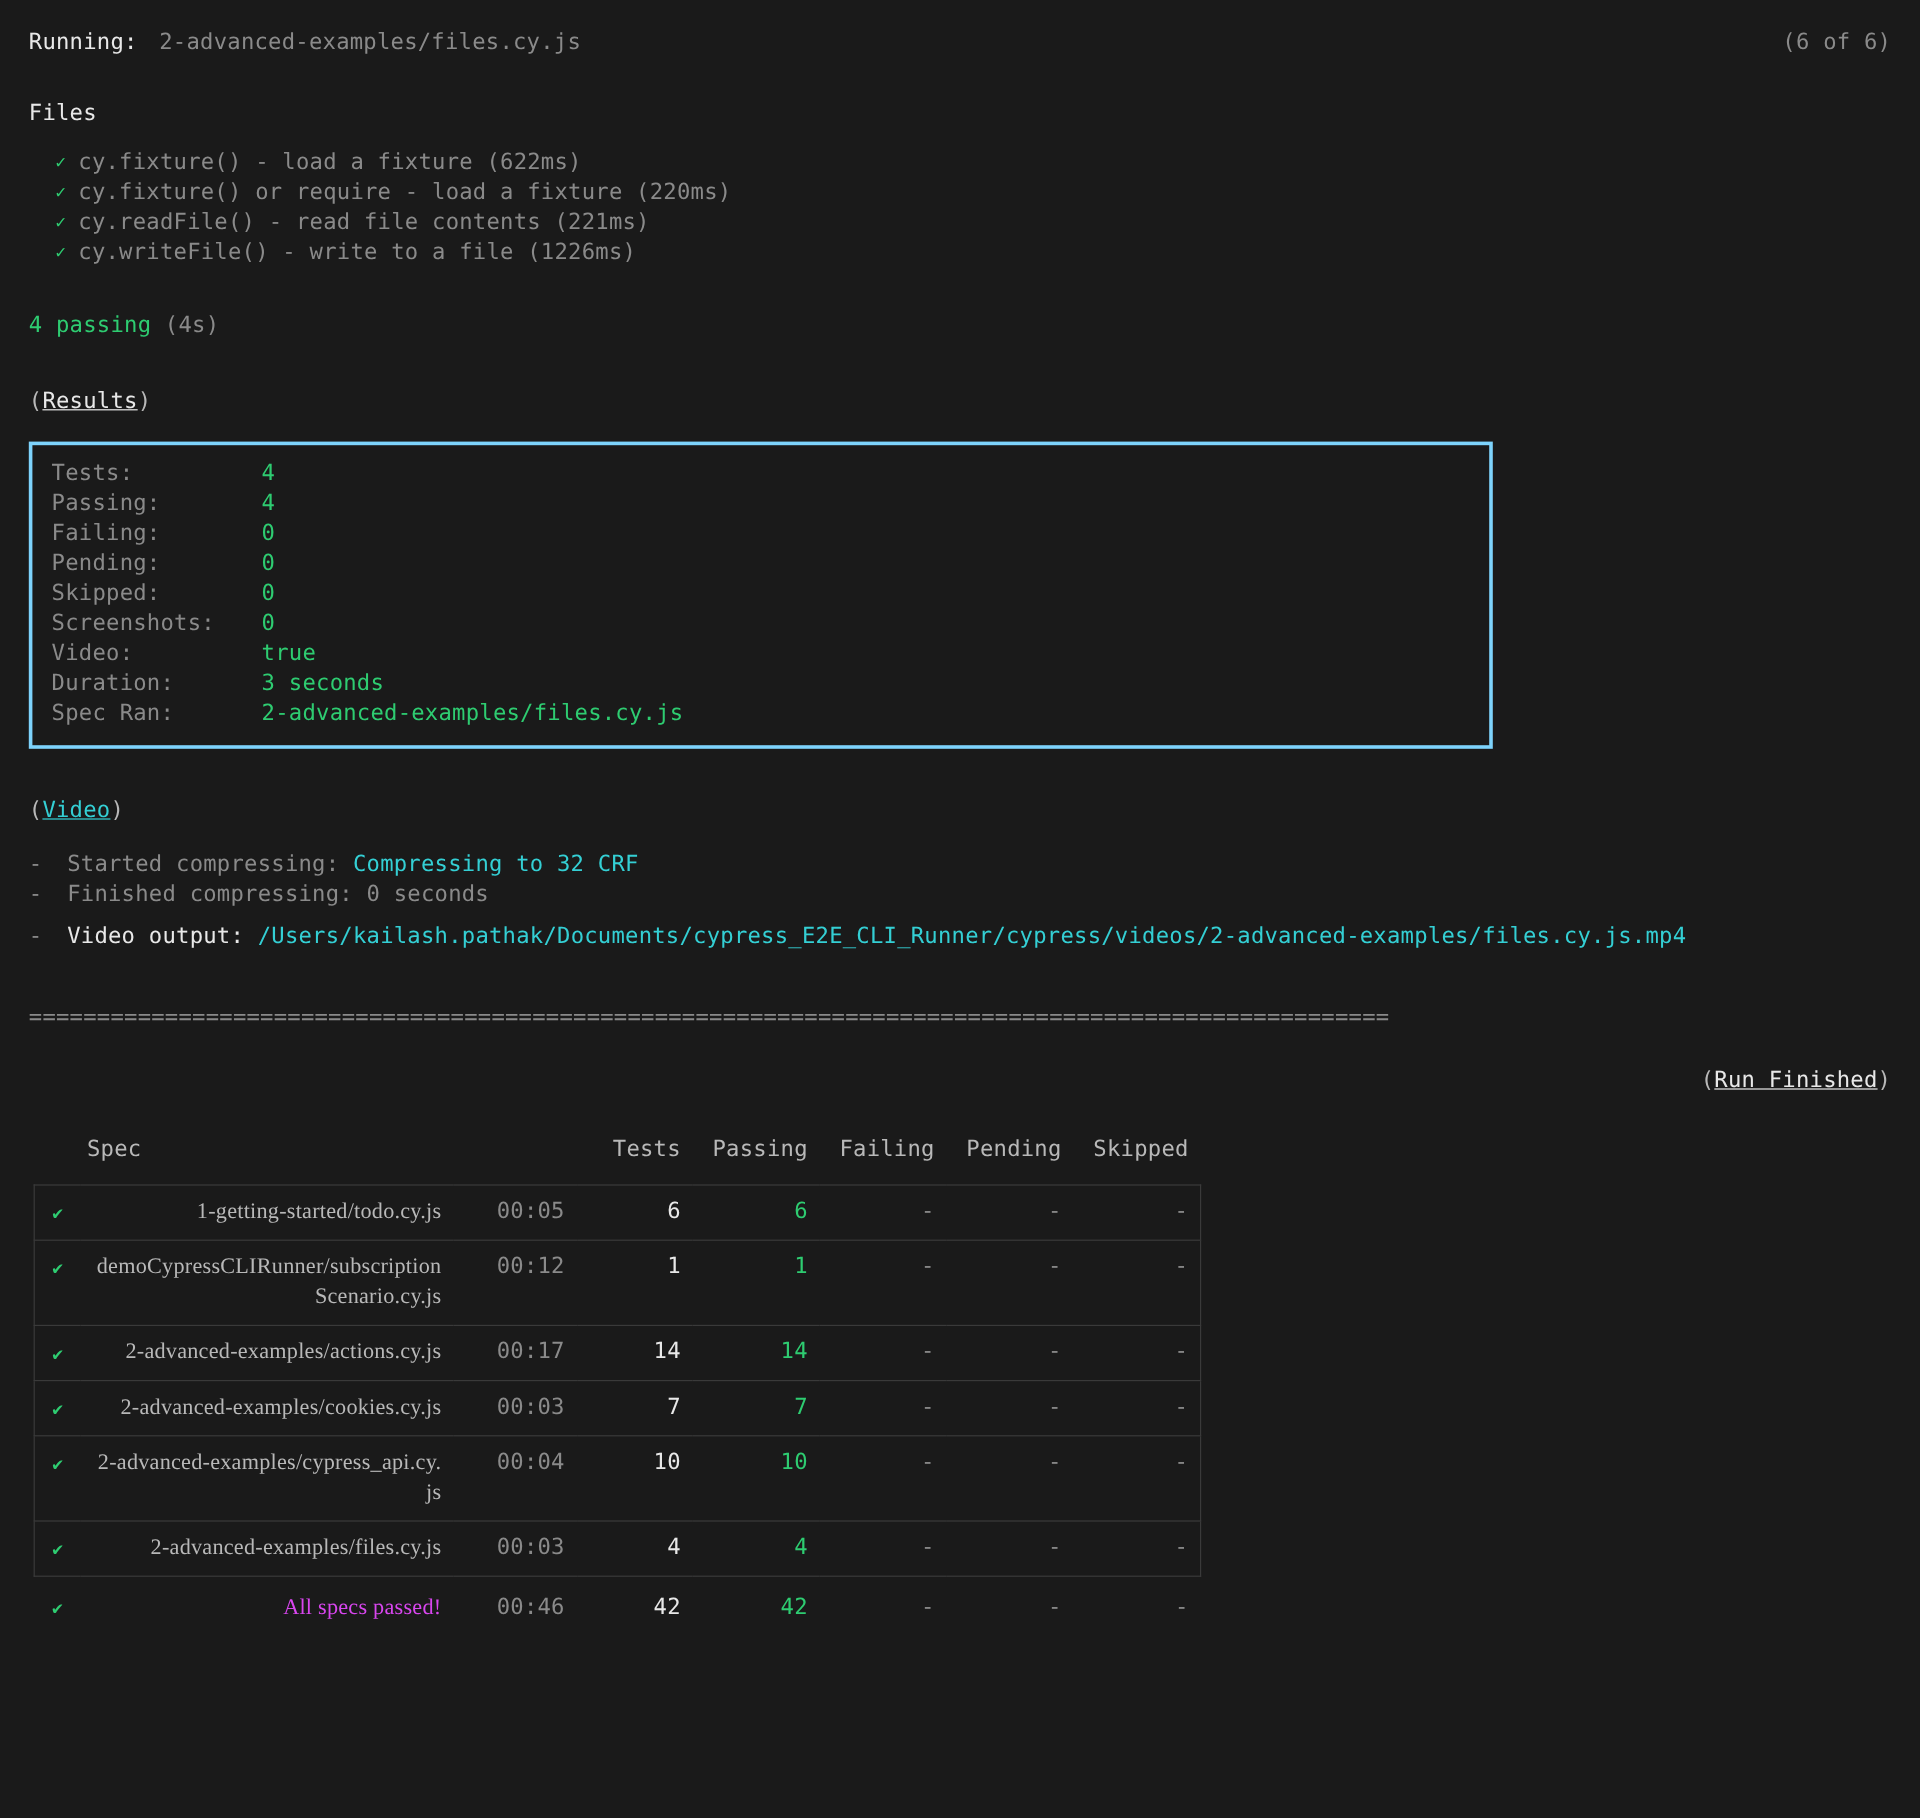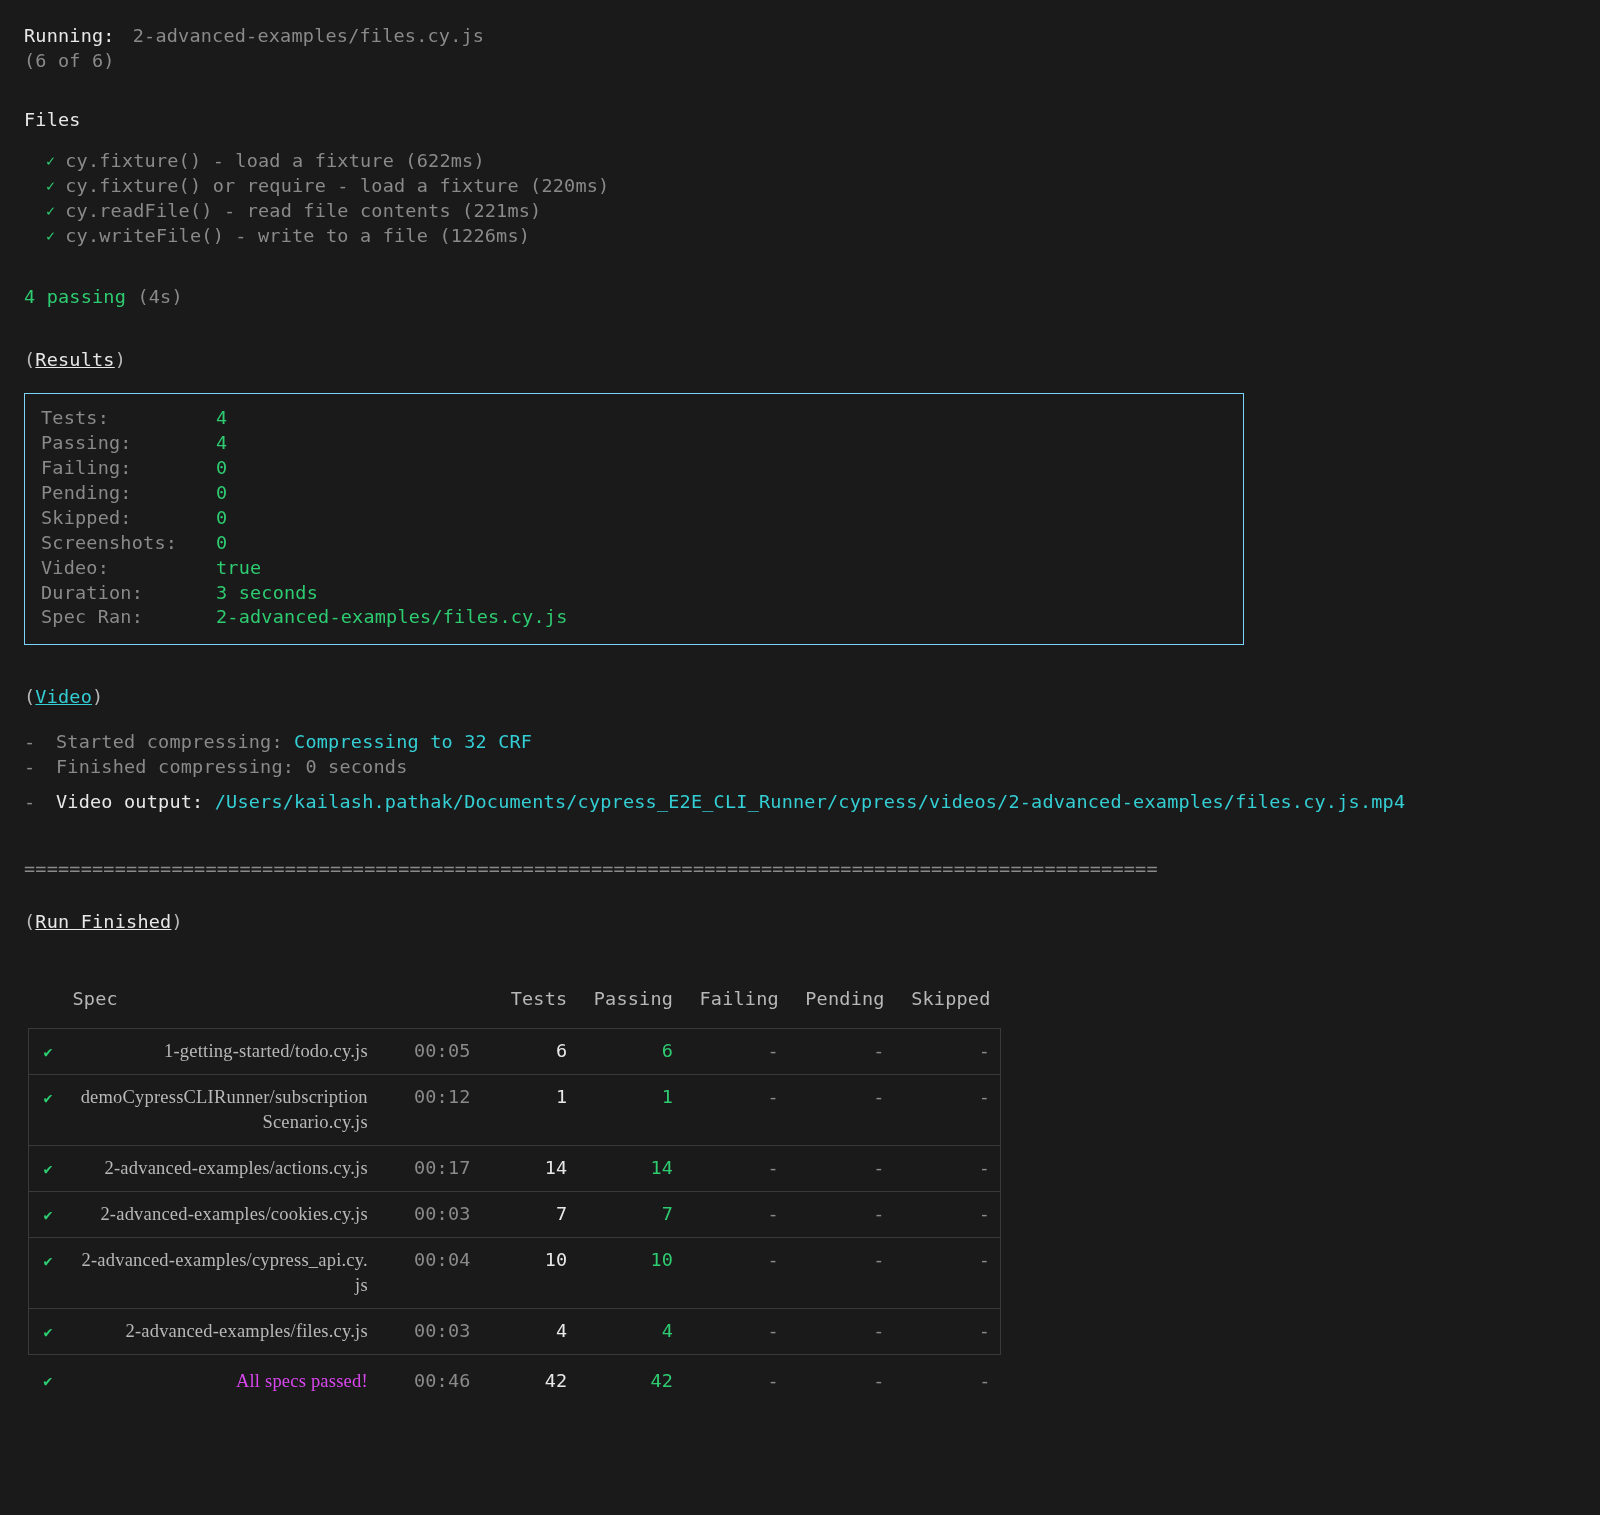--- a/index.html
+++ b/index.html
@@ -14,50 +14,50 @@
     min-height: 1515px;
     letter-spacing: 0.2px;
   }
   .white { color: #e8e8e8; }
   .dim { color: #8a8a8a; }
   .green { color: #2ecc71; }
   .cyan { color: #34cfd4; }
   .underline { text-decoration: underline; }
   .bold { font-weight: 400; }
 
-  .header-row { display: flex; justify-content: space-between; margin-bottom: 34px; flex-direction: column; }
+  .header-row { display: flex; justify-content: space-between; margin-bottom: 34px; }
   .header-left { display: flex; gap: 18px; }
 
   .suite-block { margin-bottom: 36px; }
   .suite-title { color: #e8e8e8; margin-bottom: 16px; }
   .test-line { padding-left: 22px; display: flex; align-items: baseline; gap: 10px; }
   .tick { color: #2ecc71; font-size: 15px; position: relative; top: -1px; }
 
   .passing-line { margin-bottom: 38px; }
 
   .section-label { margin-bottom: 20px; }
   .paren { color: #b8b8b8; }
 
   .results-box {
-    border: 1px solid #7dd3fc;
+    border: 3px solid #7dd3fc;
     padding: 12px 16px 14px 16px;
     margin-bottom: 40px;
     width: 1220px;
   }
   .results-row { display: flex; }
   .results-key { color: #8a8a8a; width: 175px; }
   .results-val { color: #2ecc71; }
 
   .video-block { margin-bottom: 42px; }
   .video-line { display: flex; gap: 14px; align-items: baseline; }
   .bullet { color: #8a8a8a; width: 18px; }
 
   .divider { color: #8a8a8a; margin-bottom: 28px; white-space: pre; overflow: hidden; }
 
-  .run-finished-label { margin-bottom: 44px; }
+  .run-finished-label { margin-bottom: 24px; text-align: right; }
 
   .spec-table { width: 973px; border-collapse: collapse; margin-left: 4px; }
   .spec-table th { color: #b8b8b8; font-weight: 400; text-align: right; padding: 8px 10px 16px 10px; }
   .spec-table th:first-child { text-align: left; padding-left: 44px; }
   .spec-table td { padding: 10px 10px; text-align: right; border-top: 1px solid #3a3a3a; border-bottom: 1px solid #3a3a3a; }
   .spec-table td:first-child { text-align: left; border-left: 1px solid #3a3a3a; }
   .spec-table td:last-child { border-right: 1px solid #3a3a3a; }
   .spec-table tr.row td { vertical-align: top; }
   .col-status { width: 44px; text-align: center !important; color: #2ecc71; font-size: 15px; padding-top: 13px !important; }
   .col-spec { width: 470px; color: #b8b8b8; word-break: break-all; font-family: Liberation Serif, serif; }

